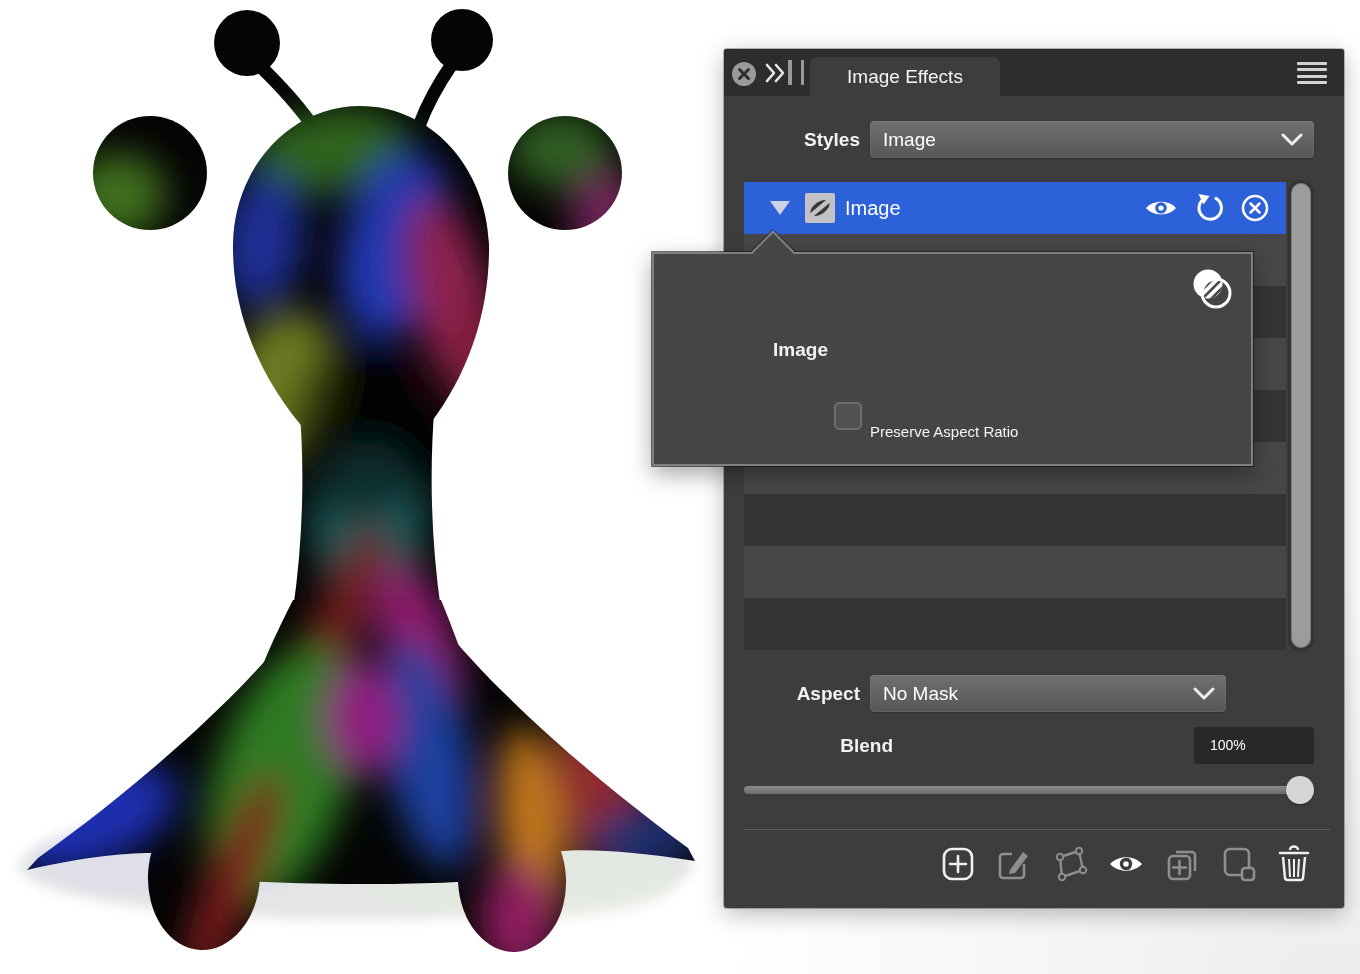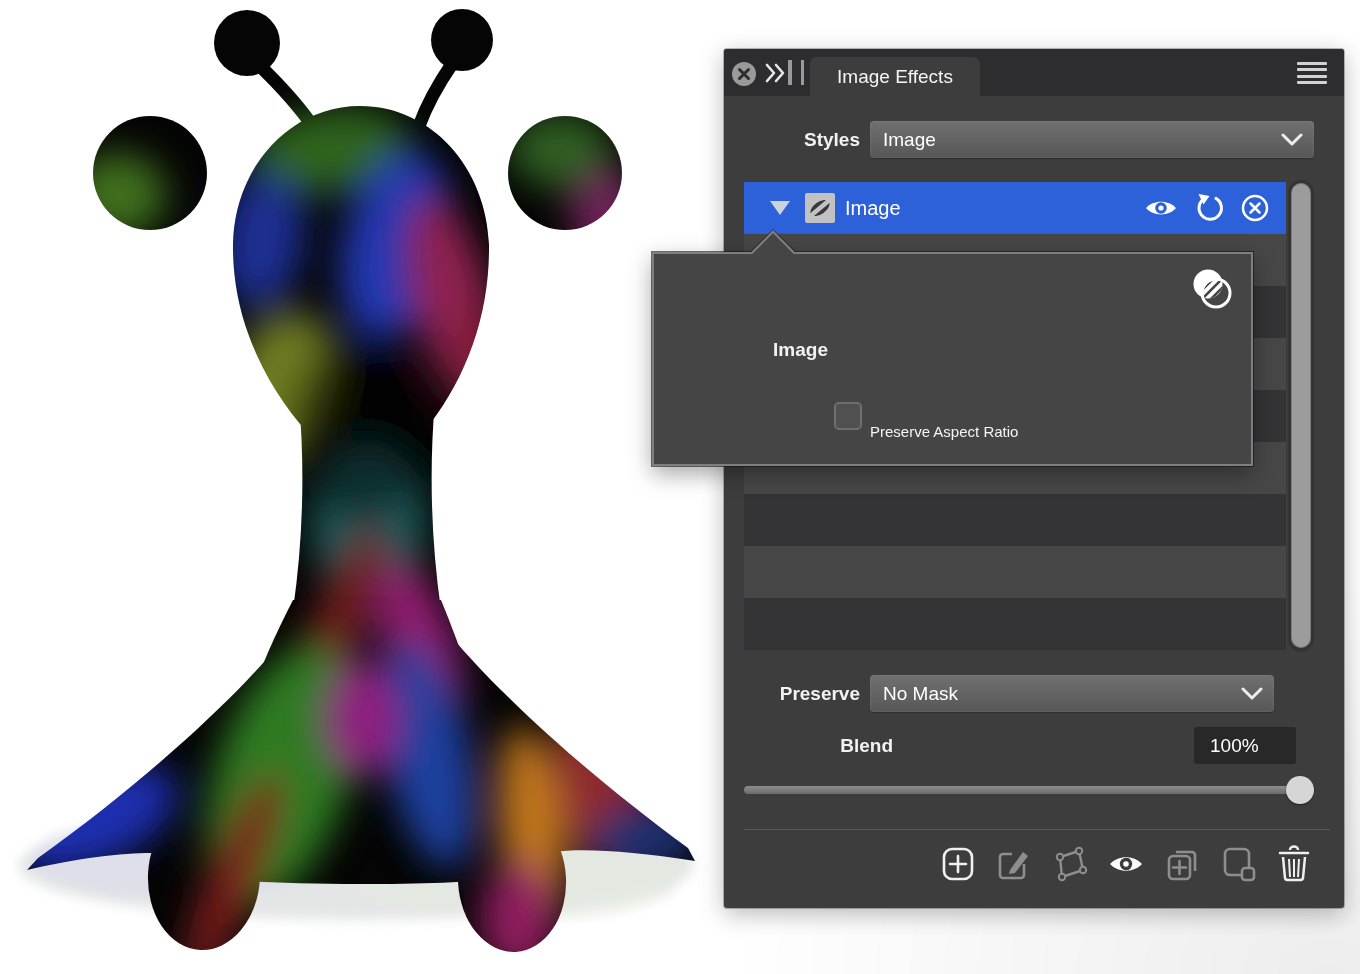--- a/index.html
+++ b/index.html
@@ -28,21 +28,21 @@
     background:#2d2d2f;border-radius:3px 3px 0 0;
   }
   .hdr-close{
     position:absolute;left:8px;top:13px;width:24px;height:24px;border-radius:50%;
     background:#9a9a9a;display:flex;align-items:center;justify-content:center;
   }
   .hdr-chevrons{position:absolute;left:40px;top:12px;}
   .hdr-bars{position:absolute;left:64px;top:11px;width:16px;height:25px;display:flex;justify-content:space-between;}
   .hdr-bars i{display:block;width:3.5px;height:25px;background:#9a9a9a;}
   .panel-tab{
-    position:absolute;left:86px;top:8px;width:170px;height:39px;
+    position:absolute;left:86px;top:8px;width:190px;height:39px;
     background:#3d3d3d;border-radius:7px 7px 0 0;
     display:flex;align-items:center;justify-content:center;
     color:#f5f5f5;font-size:19px;
   }
   .hdr-menu{position:absolute;right:17px;top:13px;width:30px;height:22px;display:flex;flex-direction:column;justify-content:space-between;}
   .hdr-menu i{display:block;height:3px;background:#d2d2d2;border-radius:1px;}
 
   .field-label{
     position:absolute;color:#f2f2f2;font-size:19px;line-height:37px;text-align:right;font-weight:bold;
   }
@@ -68,22 +68,22 @@
     border-left:10px solid transparent;border-right:10px solid transparent;
     border-top:14px solid #ccd2de;}
   .fx-name{margin-left:10px;}
   .row-icons{margin-left:auto;display:flex;align-items:center;gap:15px;padding-right:16px;}
 
   
   .scroll-track{position:absolute;left:564px;top:131px;width:26px;height:472px;background:#343434;border-radius:13px;}
   .scroll-thumb{position:absolute;left:567px;top:134px;width:20px;height:465px;background:#9c9c9c;border-radius:10px;box-shadow:inset 0 0 0 1px rgba(0,0,0,0.2);}
 
   .amount-box{
-    position:absolute;left:470px;top:678px;width:102px;height:37px;background:#282828;
-    border-radius:3px;color:#fff;font-size:19px;line-height:37px;padding-left:16px;box-sizing:border-box;
+    position:absolute;left:470px;top:678px;width:120px;height:37px;background:#282828;
+    border-radius:3px;color:#fff;font-size:14px;line-height:37px;padding-left:16px;box-sizing:border-box;
   }
 
   .slider-track{
     position:absolute;left:20px;top:737px;width:570px;height:8px;border-radius:4px;
     background:linear-gradient(180deg,#8d8d8d,#6b6b6b);
   }
   .slider-thumb{
     position:absolute;left:562px;top:727px;width:28px;height:28px;border-radius:50%;
     background:#d6d6d6;box-shadow:0 1px 2px rgba(0,0,0,0.45);
   }
@@ -252,22 +252,22 @@
     <div class="fx-row alt-b"></div>
     <div class="fx-row alt-a"></div>
     <div class="fx-row alt-b"></div>
     <div class="fx-row alt-a"></div>
     <div class="fx-row alt-b"></div>
   </div>
 
   <div class="scroll-track"></div>
   <div class="scroll-thumb"></div>
 
-  <div class="field-label" style="left:0;top:626px;width:136px;">Preserve</div>
-  <div class="dropdown" style="left:146px;top:626px;width:404px;">
+  <div class="field-label" style="left:0;top:626px;width:136px;">Aspect</div>
+  <div class="dropdown" style="left:146px;top:626px;width:356px;">
     <span>No Mask</span>
     <svg class="chev" width="22" height="13" viewBox="0 0 22 13">
       <path d="M2,2 L11,11 L20,2" stroke="#ededed" stroke-width="3" fill="none" stroke-linecap="round" stroke-linejoin="round"></path>
     </svg>
   </div>
 
   <div class="field-label" style="left:0;top:678px;width:136px;padding-left:33px;">Blend</div>
   <div class="amount-box">
     <span>100%</span>
   </div>

